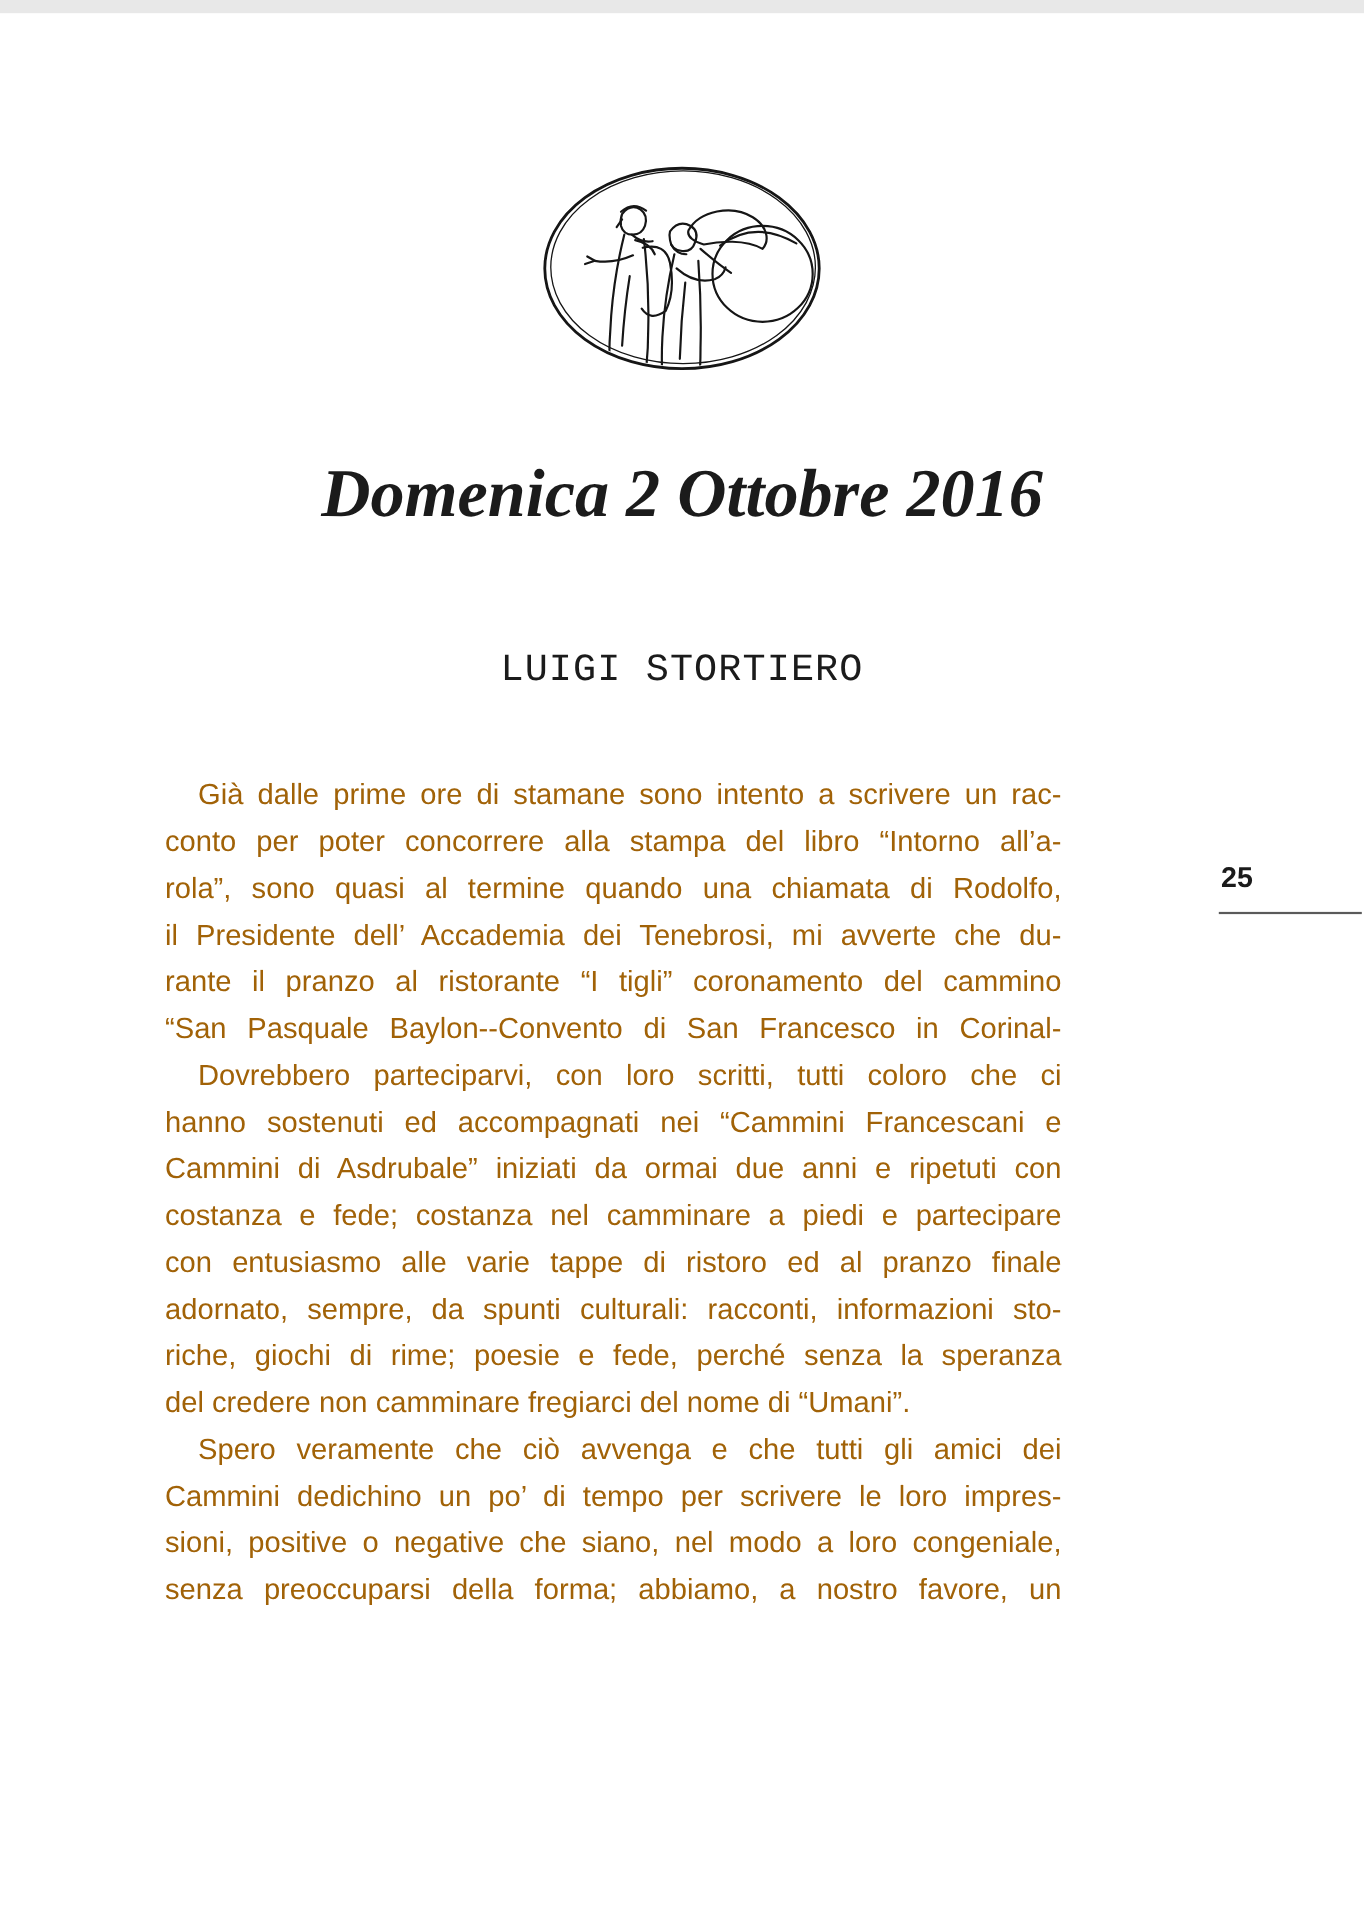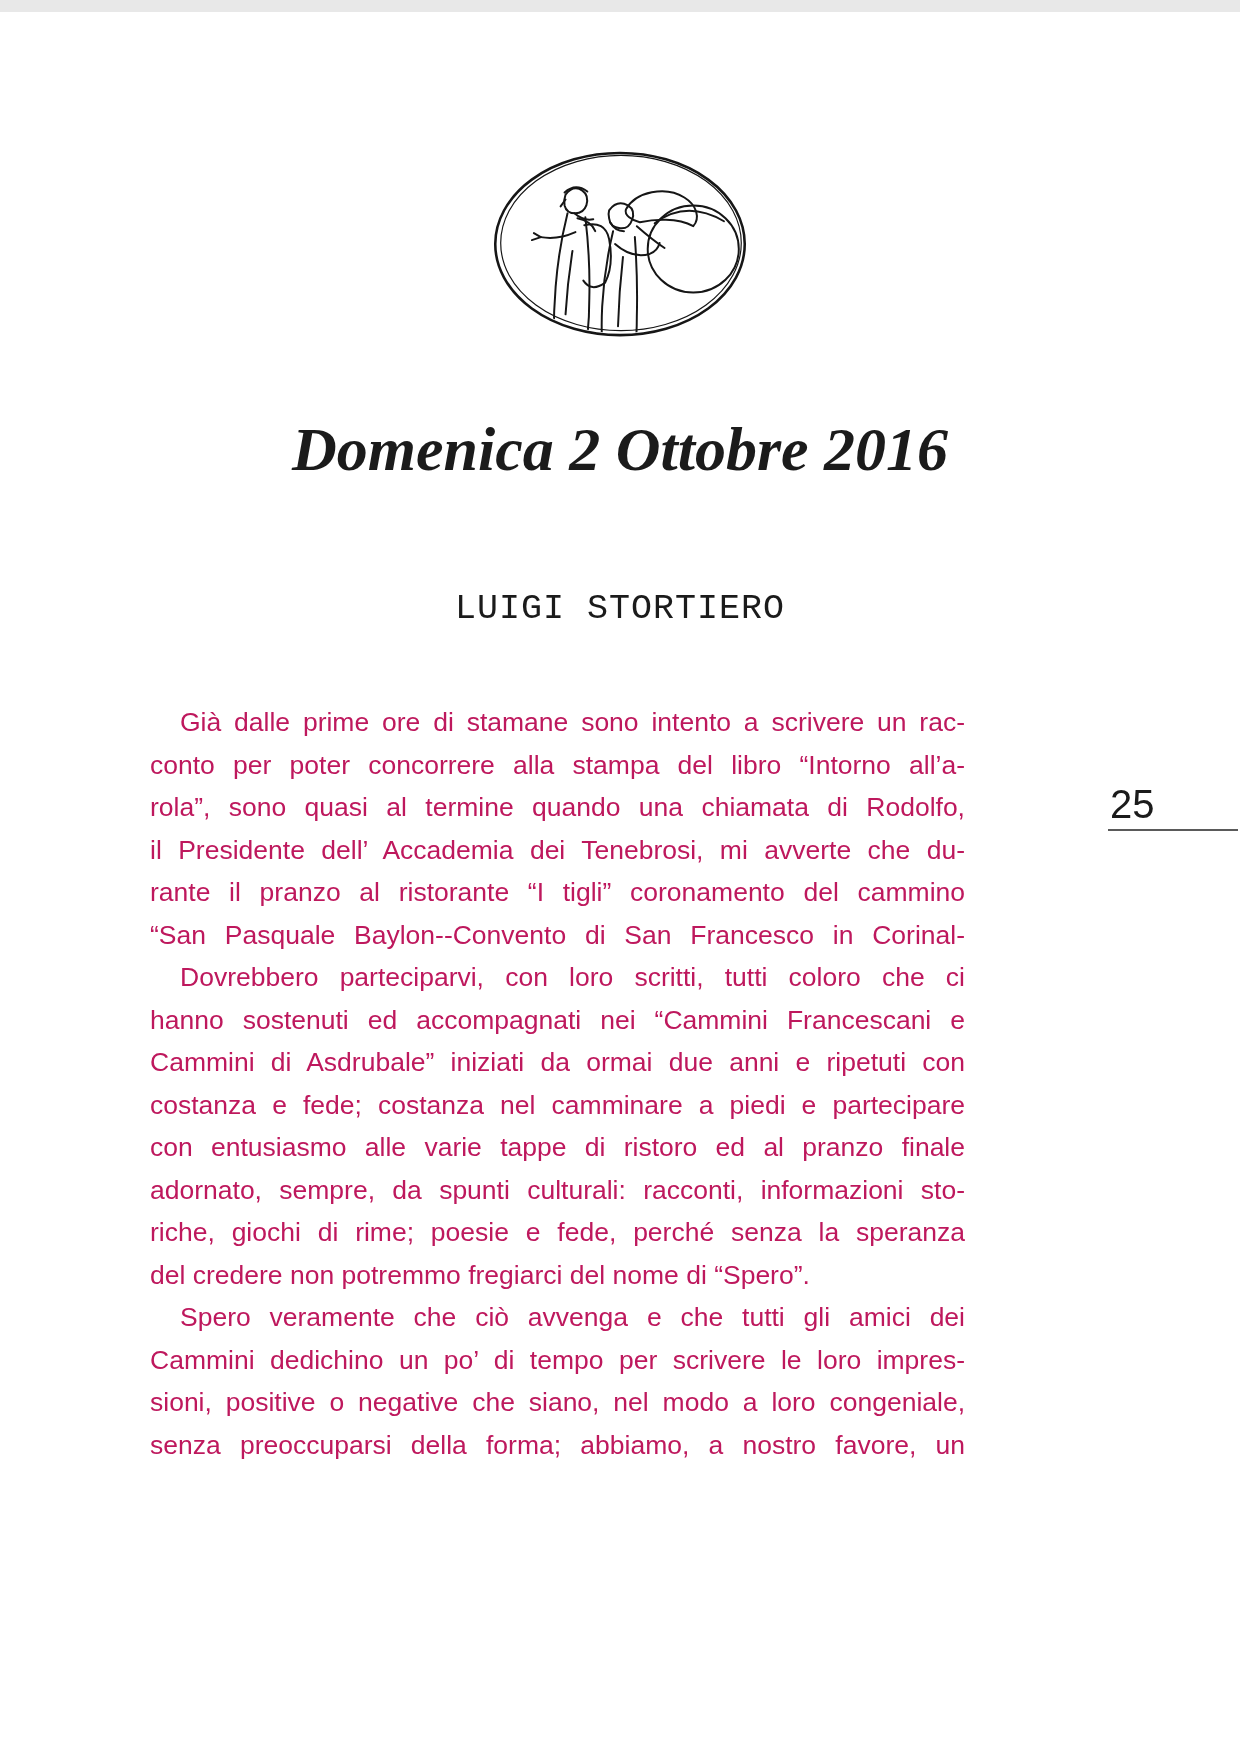--- a/index.html
+++ b/index.html
@@ -47,39 +47,39 @@
     color: #1b1b1b;
     font-family: Liberation Mono, monospace;
   }
   .body-text {
     position: absolute;
     left: 150px;
     top: 689px;
     width: 815px;
     font-size: 26.5px;
     line-height: 42.5px;
-    color: #be185d;
+    color: #a16207;
   }
   .body-text .line {
     text-align: justify;
     text-align-last: justify;
     white-space: normal;
   }
   .body-text .line.no-justify {
     text-align-last: left;
   }
   .body-text .line.indent {
     text-indent: 30px;
   }
   .page-number {
     position: absolute;
     left: 1110px;
     top: 770px;
-    font-size: 40px;
-    font-weight: normal;
+    font-size: 26px;
+    font-weight: bold;
     color: #1b1b1b;
   }
   .page-number-rule {
     position: absolute;
     left: 1108px;
     top: 817px;
     width: 130px;
     height: 2px;
     background: #5a5a5a;
   }
@@ -135,21 +135,21 @@
       <div class="line">il Presidente dell’ Accademia dei Tenebrosi, mi avverte che du-</div>
       <div class="line">rante il pranzo al  ristorante “I tigli” coronamento del cammino</div>
       <div class="line">“San Pasquale Baylon--Convento di San Francesco in Corinal-</div>
       <div class="line indent">Dovrebbero parteciparvi, con loro scritti, tutti coloro che ci</div>
       <div class="line">hanno sostenuti ed accompagnati nei “Cammini Francescani e</div>
       <div class="line">Cammini di Asdrubale” iniziati da ormai due anni e ripetuti con</div>
       <div class="line">costanza e fede; costanza nel camminare a piedi e partecipare</div>
       <div class="line">con entusiasmo alle varie tappe di ristoro ed al pranzo finale</div>
       <div class="line">adornato, sempre, da spunti culturali: racconti, informazioni sto-</div>
       <div class="line">riche, giochi di rime; poesie e fede, perché senza la speranza</div>
-      <div class="line no-justify">del credere non potremmo fregiarci del nome di “Spero”.</div>
+      <div class="line no-justify">del credere non camminare fregiarci del nome di “Umani”.</div>
       <div class="line indent">Spero veramente che ciò avvenga e che tutti gli amici dei</div>
       <div class="line">Cammini dedichino un po’ di tempo per scrivere le loro impres-</div>
       <div class="line">sioni, positive o negative che siano, nel modo a loro congeniale,</div>
       <div class="line">senza preoccuparsi della forma; abbiamo, a nostro favore, un</div>
     </div>
 
   <div class="page-number">25</div>
 
   <div class="page-number-rule"></div>
 

